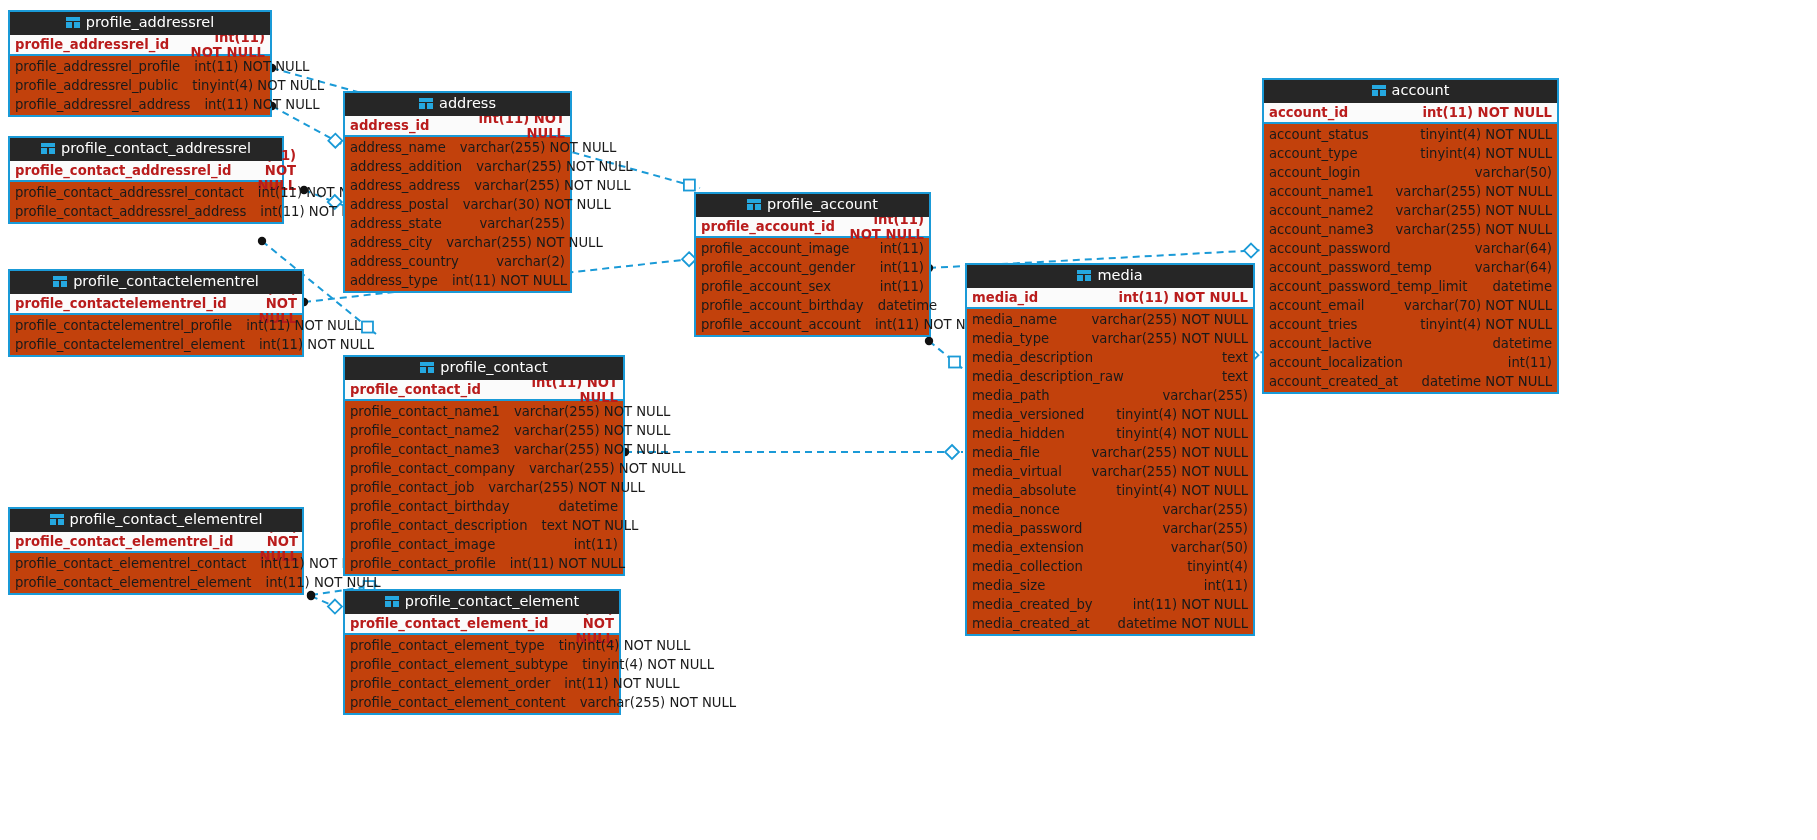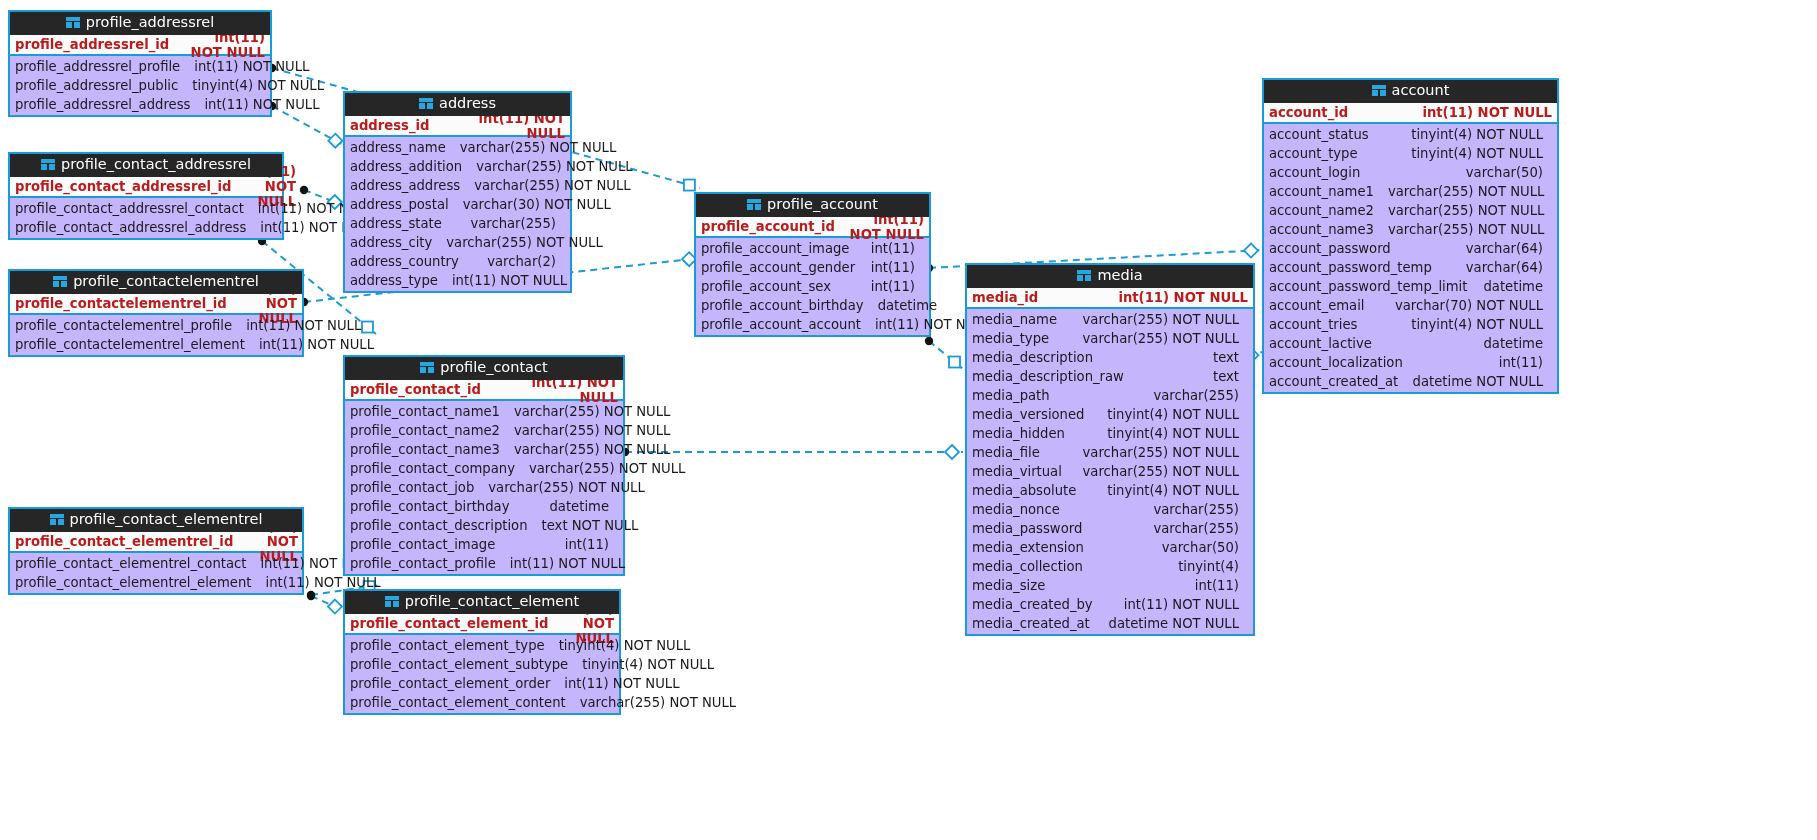--- a/index.html
+++ b/index.html
@@ -67,21 +67,21 @@
     justify-content: space-between;
     border-bottom: 2px solid #1a9ad7;
     background: #fbfbfb;
     height: 21px;
     padding: 0 5px;
     font-weight: bold;
     font-size: 13.2px;
     color: #b91c1c;
     gap: 14px;
   }
-  .field-list { padding: 1px 9px 1px 0; background: #c4b5fd; }
+  .field-list { padding: 1px 0 1px 0; background: #c2410c; }
   .field-row {
     display: flex;
     align-items: center;
     justify-content: space-between;
     height: 19px;
     padding: 0 5px;
     font-size: 13.2px;
     color: #1a1a1a;
     gap: 14px;
     white-space: nowrap;
@@ -174,21 +174,21 @@
           <div class="field-row">
             <span class="f-name">profile_addressrel_public</span>
             <span class="f-type">tinyint(4) NOT NULL</span>
           </div>
           <div class="field-row">
             <span class="f-name">profile_addressrel_address</span>
             <span class="f-type">int(11) NOT NULL</span>
           </div>
         </div>
       </div>
-      <div class="entity" style="left: 8px; top: 152px; width: 276px;">
+      <div class="entity" style="left: 8px; top: 136px; width: 276px;">
         <div class="entity-header"><span class="header-inner">
             <span class="tbl-icon">
               <i class="t"></i>
               <i class="bl"></i>
               <i class="br"></i>
             </span>
             <span>profile_contact_addressrel</span>
           </span></div>
         <div class="pk-row">
           <span class="f-name">profile_contact_addressrel_id</span>

